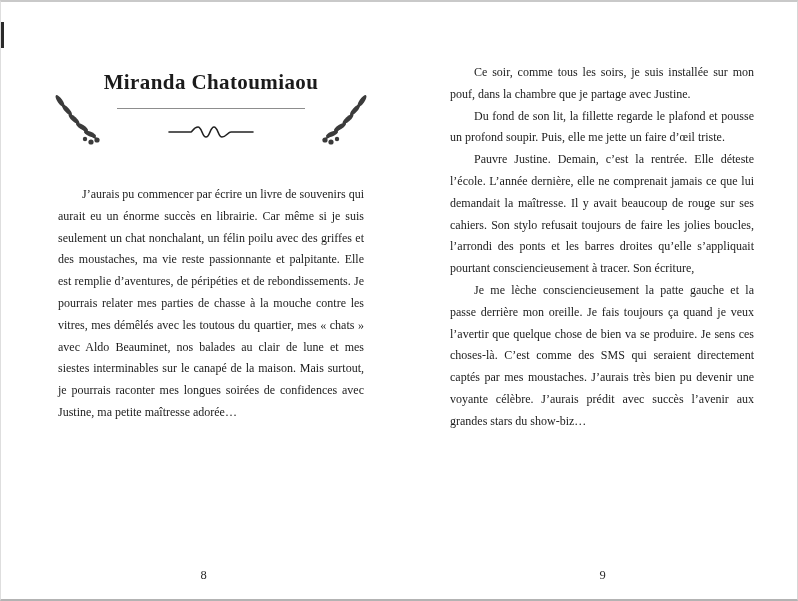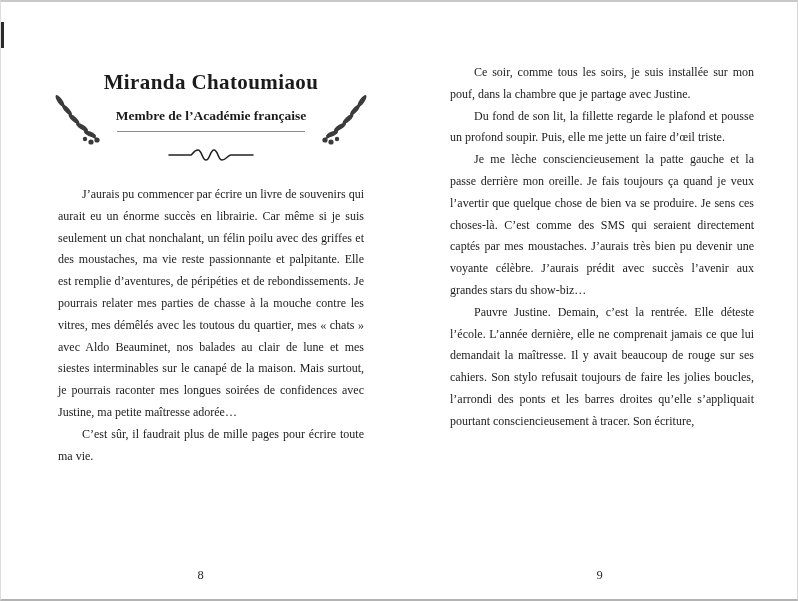--- a/index.html
+++ b/index.html
@@ -16,21 +16,21 @@
     overflow: hidden;
     font-family: "Liberation Serif", "DejaVu Serif", serif;
     color: #1b1b1b;
   }
   .edge-mark {
     position: absolute;
     left: 0; top: 20px;
     width: 3px; height: 26px;
     background: #2a2a2a;
   }
-  .page { position: absolute; top: 0; height: 100%; }
+  .page { position: absolute; top: 0; height: 100%; padding-left: 6px; }
   .page.left  { left: 0;   width: 399px; }
   .page.right { left: 399px; width: 399px; }
 
   .chapter-header {
     position: absolute;
     left: 57px; top: 68px;
     width: 306px;
     text-align: center;
   }
   .chapter-header h1 {
@@ -113,40 +113,38 @@
             <ellipse cx="22" cy="39" rx="7" ry="2.4" transform="rotate(-32 22 39)"></ellipse>
             <ellipse cx="14" cy="46" rx="6.5" ry="2.3" transform="rotate(-22 14 46)"></ellipse>
             <circle cx="7" cy="52" r="2.6"></circle>
             <circle cx="13" cy="54" r="2.6"></circle>
             <circle cx="19" cy="51" r="2.2"></circle>
           </g>
         </svg>
       </span>
 
       <h1>Miranda Chatoumiaou</h1>
-      <p class="affiliation">Membre de l’Académie française</p>
       <div class="header-rule"></div>
       <div class="divider">
         <svg width="88" height="16" viewBox="0 0 88 16" aria-hidden="true">
           <path d="M2,8 H24 C25,8 27,3 31,3 C35,3 35,13 39,13 C43,13 43,3 47,3 C51,3 51,13 55,13 C59,13 61,8 64,8 H86" fill="none" stroke="#222222" stroke-width="1.6" stroke-linecap="round"></path>
         </svg>
       </div>
     </header>
 
     <div class="body-text">
       <p>J’aurais pu commencer par écrire un livre de souvenirs qui aurait eu un énorme succès en librairie. Car même si je suis seulement un chat nonchalant, un félin poilu avec des griffes et des moustaches, ma vie reste passionnante et palpitante. Elle est remplie d’aventures, de péripéties et de rebondissements. Je pourrais relater mes parties de chasse à la mouche contre les vitres, mes démêlés avec les toutous du quartier, mes « chats » avec Aldo Beauminet, nos balades au clair de lune et mes siestes interminables sur le canapé de la maison. Mais surtout, je pourrais raconter mes longues soirées de confidences avec Justine, ma petite maîtresse adorée…</p>
-      <p>C’est sûr, il faudrait plus de mille pages pour écrire toute ma vie.</p>
     </div>
 
     <div class="page-number">8</div>
   </section>
 
   <section class="page right">
     <div class="body-text">
       <p>Ce soir, comme tous les soirs, je suis installée sur mon pouf, dans la chambre que je partage avec Justine.</p>
       <p>Du fond de son lit, la fillette regarde le plafond et pousse un profond soupir. Puis, elle me jette un faire d’œil triste.</p>
+      <p>Pauvre Justine. Demain, c’est la rentrée. Elle déteste l’école. L’année dernière, elle ne comprenait jamais ce que lui demandait la maîtresse. Il y avait beaucoup de rouge sur ses cahiers. Son stylo refusait toujours de faire les jolies boucles, l’arrondi des ponts et les barres droites qu’elle s’appliquait pourtant consciencieusement à tracer. Son écriture,</p>
       <p>Je me lèche consciencieusement la patte gauche et la passe derrière mon oreille. Je fais toujours ça quand je veux l’avertir que quelque chose de bien va se produire. Je sens ces choses-là. C’est comme des SMS qui seraient directement captés par mes moustaches. J’aurais très bien pu devenir une voyante célèbre. J’aurais prédit avec succès l’avenir aux grandes stars du show-biz…</p>
-      <p>Pauvre Justine. Demain, c’est la rentrée. Elle déteste l’école. L’année dernière, elle ne comprenait jamais ce que lui demandait la maîtresse. Il y avait beaucoup de rouge sur ses cahiers. Son stylo refusait toujours de faire les jolies boucles, l’arrondi des ponts et les barres droites qu’elle s’appliquait pourtant consciencieusement à tracer. Son écriture,</p>
     </div>
 
     <div class="page-number">9</div>
   </section>
 </div>
 
 </body></html>

